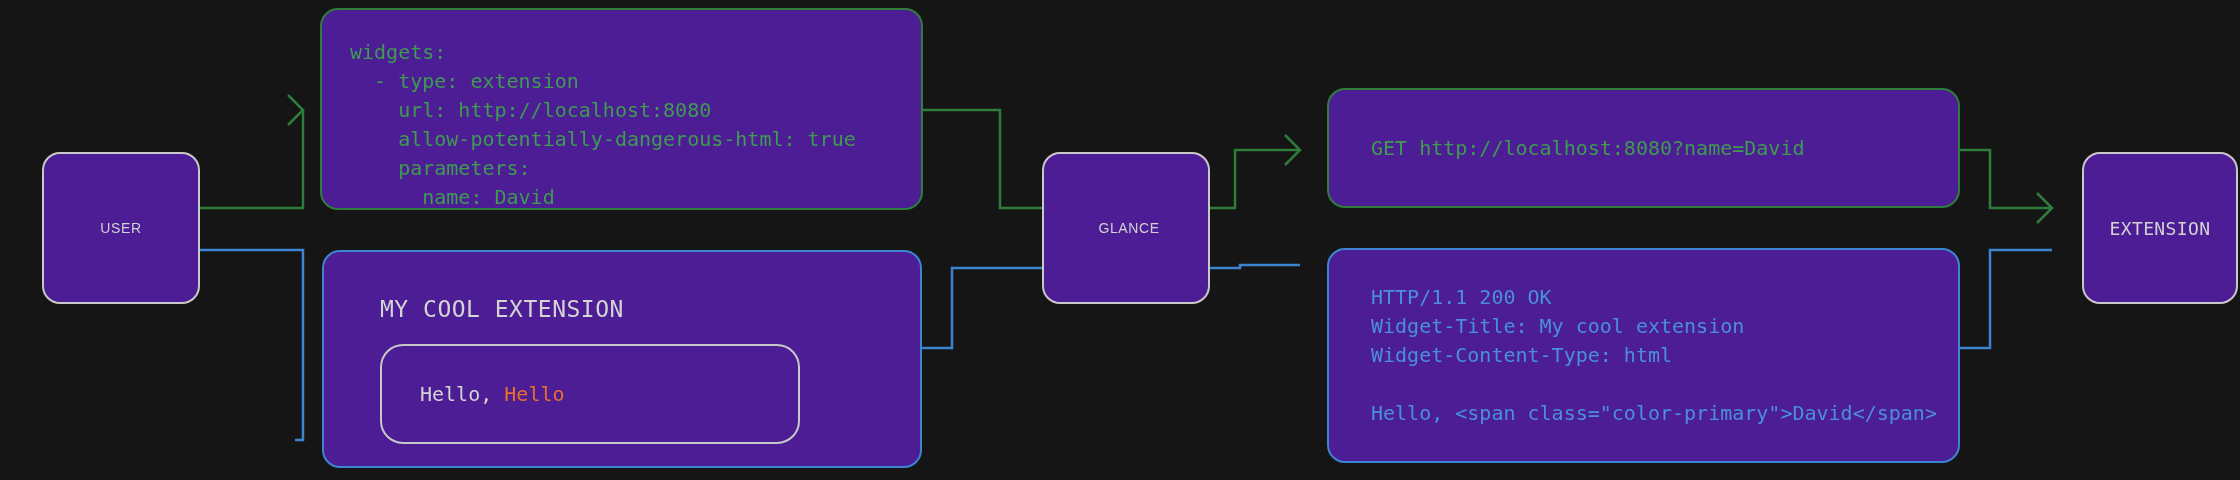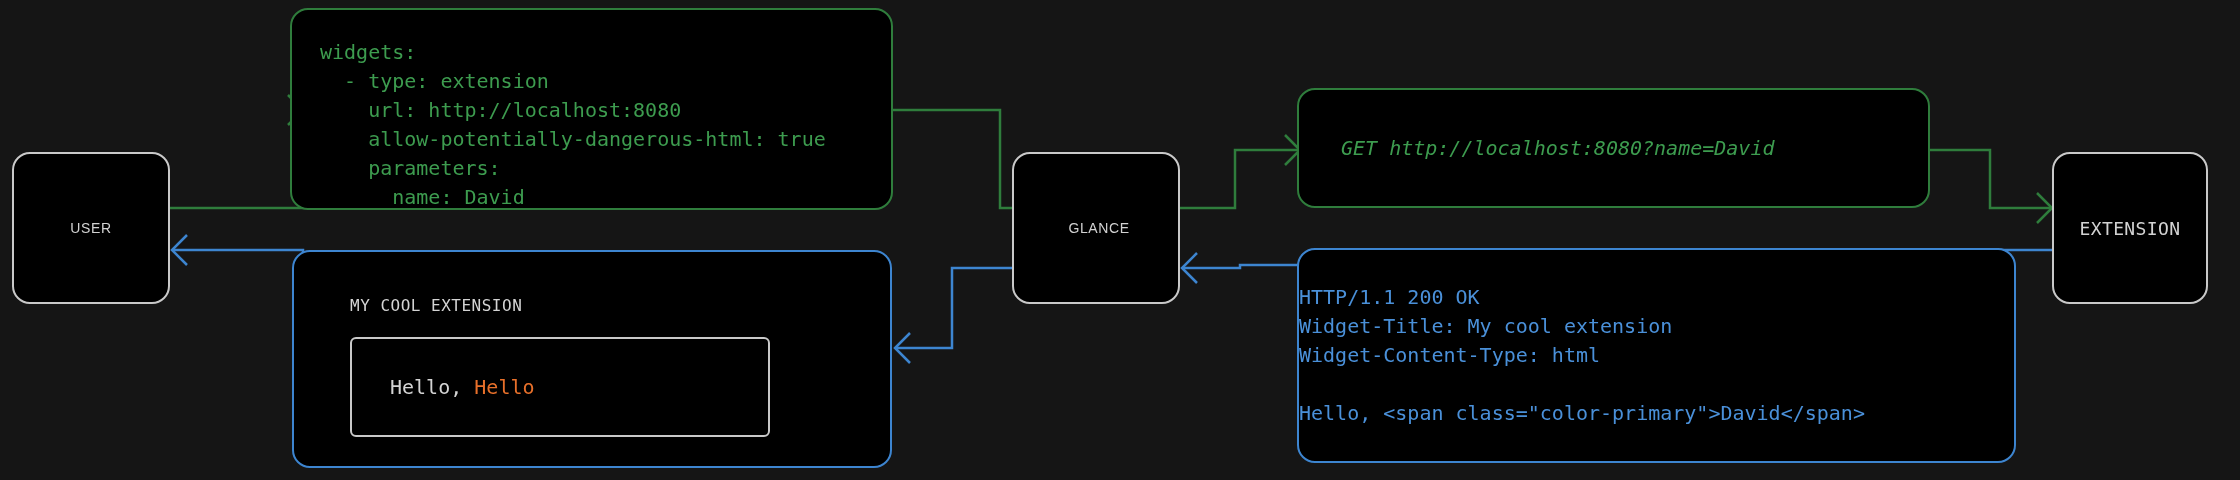--- a/index.html
+++ b/index.html
@@ -23,21 +23,22 @@
     position: absolute;
     left: 0; top: 0;
     width: 2240px;
     height: 480px;
     pointer-events: none;
   }
   .node {
     position: absolute;
     box-sizing: border-box;
     border-radius: 18px;
-    background: #000000;
+    background: #4c1d95;
+    margin-left: 30px;
   }
   .node-actor {
     border: 2px solid #c9c9c9;
     display: flex;
     align-items: center;
     justify-content: center;
   }
   .actor-label-sans {
     color: #d2d2d2;
     font-family: "Liberation Sans", sans-serif;
@@ -61,28 +62,28 @@
     font-size: 20px;
     line-height: 29px;
     white-space: pre;
     margin: 0;
   }
   .code-green { color: #3d9c4f; }
   .code-blue  { color: #4a90d9; }
 
   .widget-title {
     font-family: "DejaVu Sans Mono", monospace;
-    font-size: 16px;
+    font-size: 23px;
     color: #d4d4d4;
     letter-spacing: 0.5px;
   }
   .widget-inner {
     box-sizing: border-box;
     border: 2px solid #c9c9c9;
-    border-radius: 6px;
+    border-radius: 23px;
     display: flex;
     align-items: center;
   }
   .widget-inner-text {
     font-family: "DejaVu Sans Mono", monospace;
     font-size: 20px;
     color: #d4d4d4;
     white-space: pre;
   }
   .accent { color: #e8702a; }
@@ -152,25 +153,25 @@
 
   <div class="node node-green" style="left:290px; top:8px; width:603px; height:202px; padding:28px 0 0 28px;">
     <pre class="code code-green">widgets:
   - type: extension
     url: http://localhost:8080
     allow-potentially-dangerous-html: true
     parameters:
       name: David</pre>
   </div>
 
-  <div class="node node-green" style="left:1297px; top:88px; width:633px; height:120px; display:flex; align-items:center; padding-left:42px;font-style:italic;">
+  <div class="node node-green" style="left:1297px; top:88px; width:633px; height:120px; display:flex; align-items:center; padding-left:42px;">
     <pre class="code code-green">GET http://localhost:8080?name=David</pre>
   </div>
 
-  <div class="node node-blue" style="left:1297px; top:248px; width:719px; height:215px; display:flex; align-items:center; ">
+  <div class="node node-blue" style="left:1297px; top:248px; width:633px; height:215px; display:flex; align-items:center; padding-left:42px;">
     <pre class="code code-blue">HTTP/1.1 200 OK
 Widget-Title: My cool extension
 Widget-Content-Type: html
 
 Hello, &lt;span class="color-primary"&gt;David&lt;/span&gt;</pre>
   </div>
 
   <div class="node node-blue" style="left:292px; top:250px; width:600px; height:218px; padding:44px 0 0 56px;">
     <div class="widget-title">MY COOL EXTENSION</div>
     <div class="widget-inner" style="margin-top:22px; width:420px; height:100px; padding-left:38px;">

